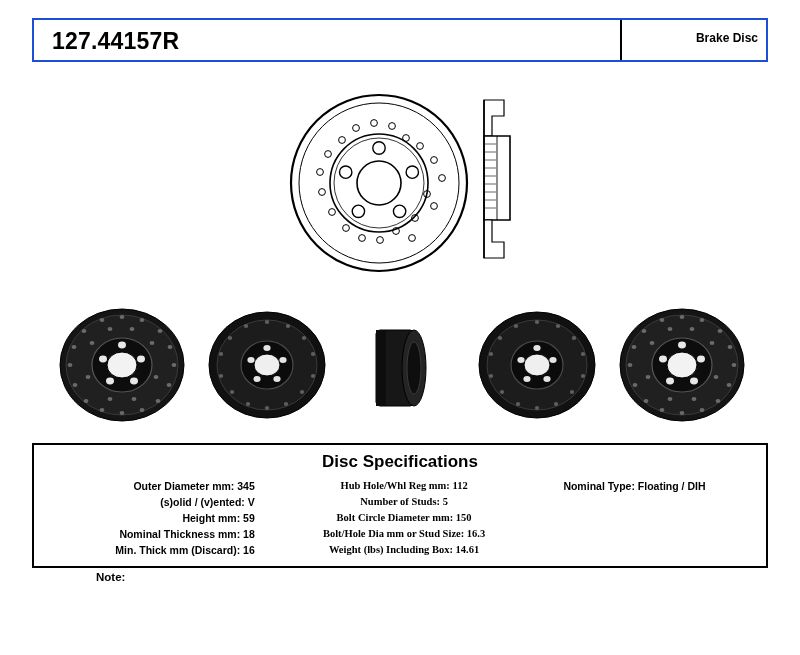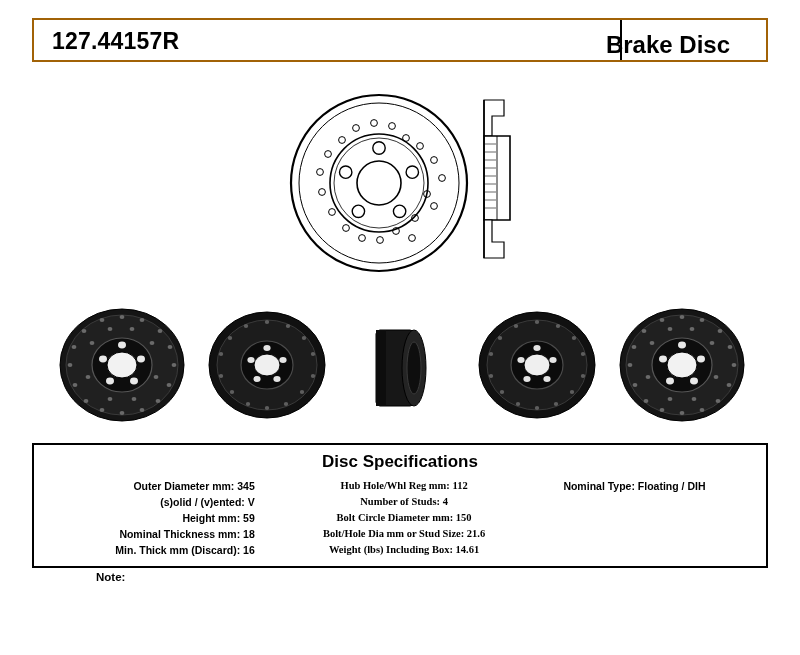--- a/index.html
+++ b/index.html
@@ -22,44 +22,44 @@
     width: 800px; height: 655px;
   }
 
   
   .header {
     position: absolute;
     left: 32px;
     top: 18px;
     width: 736px;
     height: 44px;
-    border: 2px solid #a16207;
+    border: 2px solid #1d4ed8;
     box-sizing: border-box;
   }
   .header-divider {
     position: absolute;
     left: 586px;
     top: 0;
     width: 2px;
     height: 100%;
     background: #000;
   }
   .part-number {
     position: absolute;
     left: 18px;
     top: 8px;
     font-size: 23px;
     font-weight: bold;
     letter-spacing: 0.2px;
   }
   .header-title {
     position: absolute;
-    right: 36px;
+    right: 8px;
     top: 11px;
-    font-size: 24px;
+    font-size: 12px;
     font-weight: bold;
   }
 
   
   .drawing-area {
     position: absolute;
     left: 32px;
     top: 70px;
     width: 736px;
     height: 370px;
@@ -353,23 +353,23 @@
       <div class="col-a">
         <div class="spec-line">Outer Diameter mm: 345</div>
         <div class="spec-line">(s)olid / (v)ented: V</div>
         <div class="spec-line">Height mm: 59</div>
         <div class="spec-line">Nominal Thickness mm: 18</div>
         <div class="spec-line">Min. Thick mm (Discard): 16</div>
       </div>
 
       <div class="col-b">
         <div class="spec-line">Hub Hole/Whl Reg mm: 112</div>
-        <div class="spec-line">Number of Studs: 4</div>
+        <div class="spec-line">Number of Studs: 5</div>
         <div class="spec-line">Bolt Circle Diameter mm: 150</div>
-        <div class="spec-line">Bolt/Hole Dia mm or Stud Size: 21.6</div>
+        <div class="spec-line">Bolt/Hole Dia mm or Stud Size: 16.3</div>
         <div class="spec-line">Weight (lbs) Including Box: 14.61</div>
       </div>
 
       <div class="col-c">
         <div class="spec-line">Nominal Type: Floating / DIH</div>
       </div>
     </div>
 
     <div class="note">Note:</div>
   </div>

